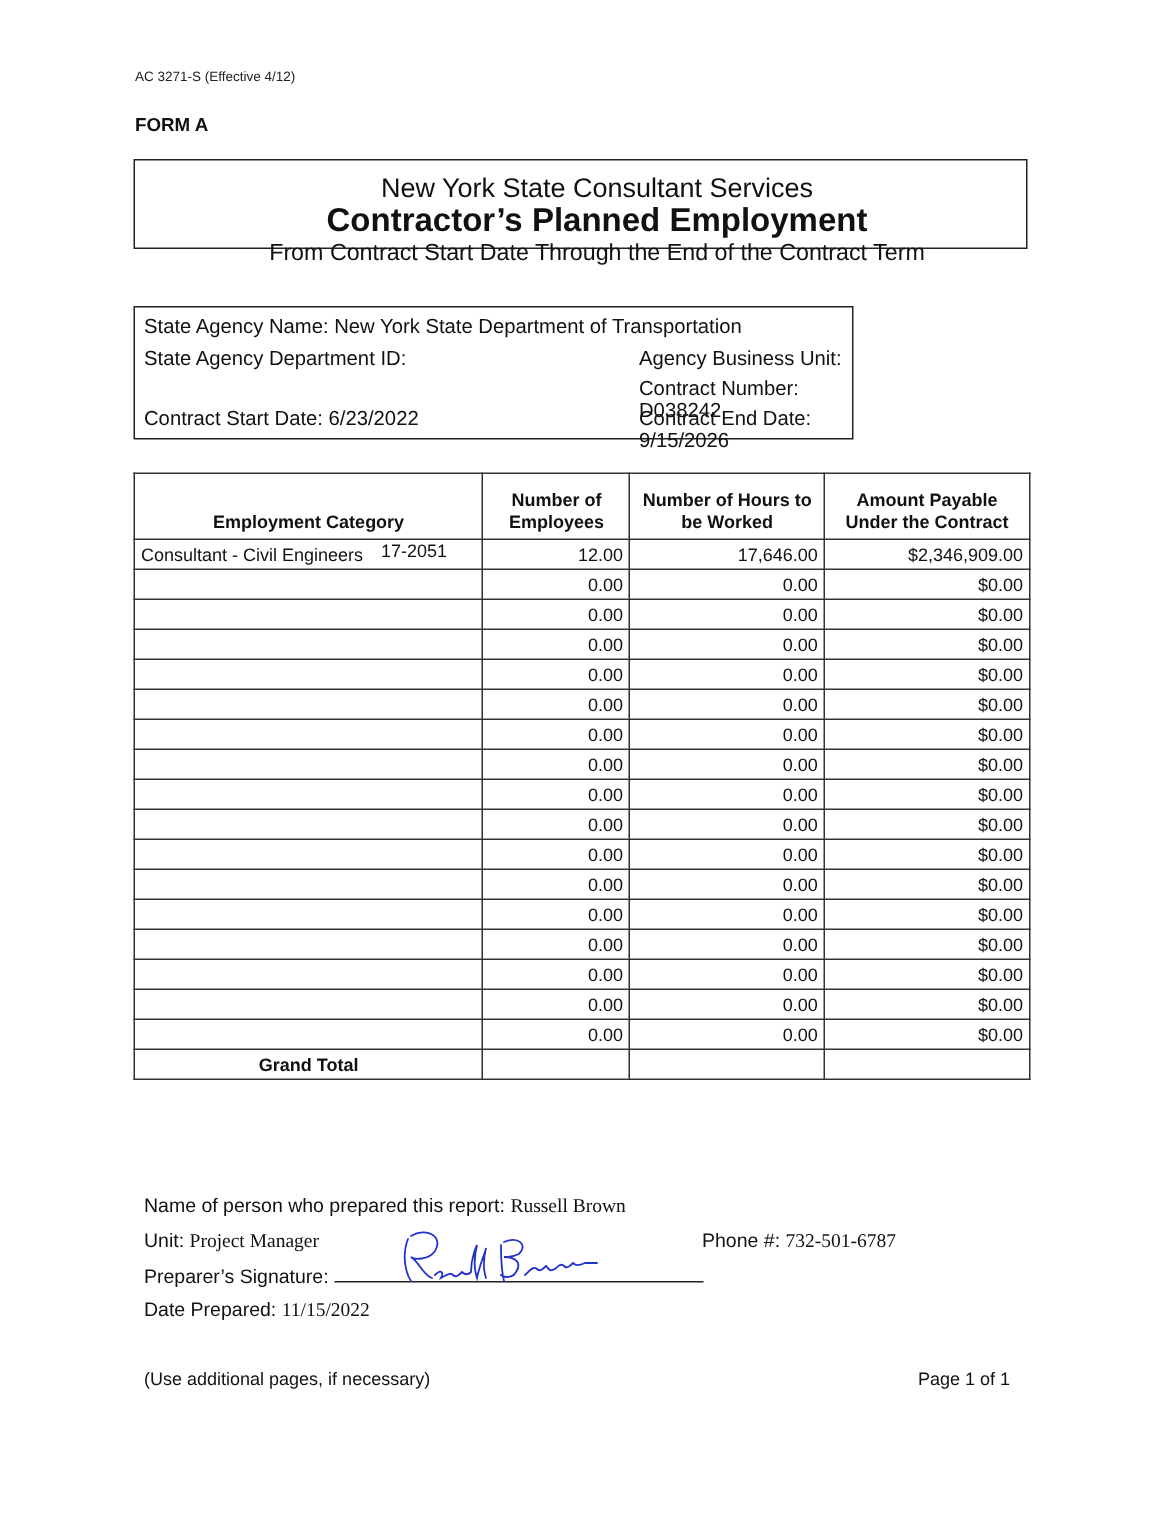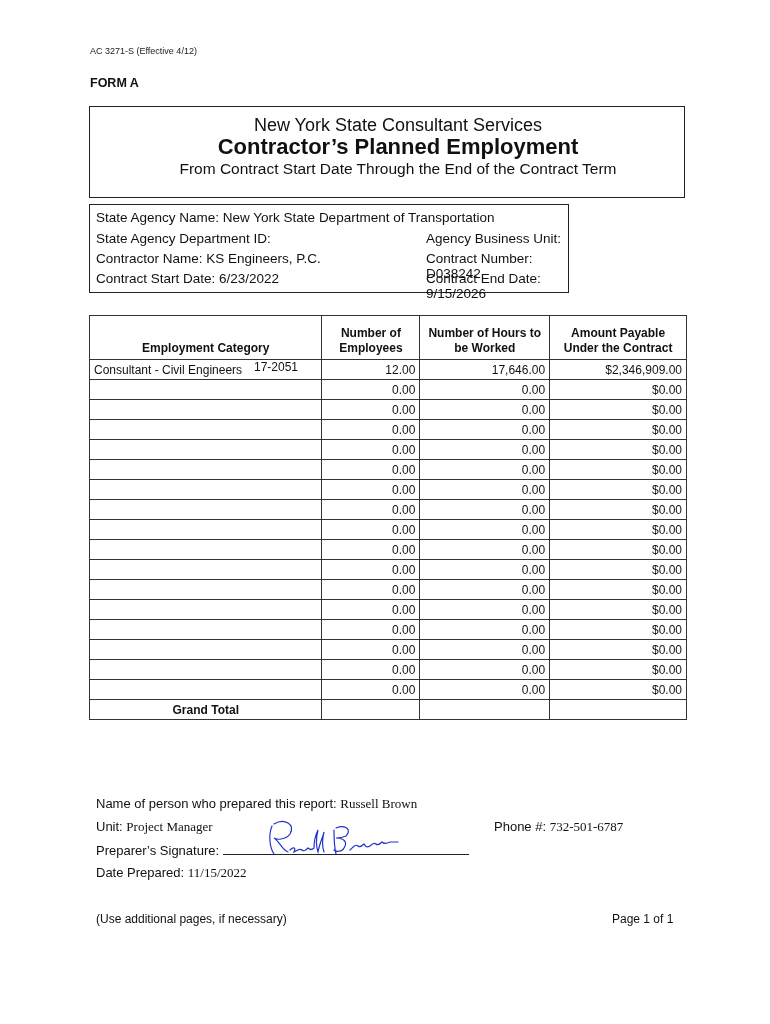--- a/index.html
+++ b/index.html
@@ -1,21 +1,21 @@
 <!DOCTYPE html>
 <html><head>
 <meta charset="utf-8">
 <style>
   html, body { margin: 0; padding: 0; background: #ffffff; }
   body { width: 770px; height: 1024px; position: relative; font-family: "Liberation Sans", sans-serif; color: #111; overflow: hidden; }
   .abs { position: absolute; }
   .form-code { left: 90px; top: 46px; font-size: 9px; color: #222; }
   .form-label { left: 90px; top: 76px; font-size: 12.5px; font-weight: bold; }
 
-  .title-box { left: 89px; top: 106px; width: 596px; height: 92px; border: 1.5px solid #222; box-sizing: border-box; text-align: center; padding-left: 22px; }
+  .title-box { left: 89px; top: 106px; width: 596px; height: 60px; border: 1.5px solid #222; box-sizing: border-box; text-align: center; padding-left: 22px; }
   .title-box .t1 { font-size: 18px; margin-top: 7px; line-height: 22px; }
   .title-box .t2 { font-size: 22px; font-weight: bold; line-height: 22px; }
   .title-box .t3 { font-size: 15.5px; line-height: 22px; }
 
   .info-box { left: 89px; top: 204px; width: 480px; height: 89px; border: 1.5px solid #222; box-sizing: border-box; font-size: 13.5px; }
   .info-box .row { position: absolute; left: 6px; }
   .info-box .col2 { position: absolute; left: 336px; }
 
   table.emp { position: absolute; left: 89px; top: 315px; width: 598px; border-collapse: collapse; font-size: 12px; }
   table.emp th, table.emp td { border: 1px solid #333; padding: 0 4px; height: 20px; box-sizing: border-box; }
@@ -46,21 +46,20 @@
 <div class="abs title-box">
   <div class="t1">New York State Consultant Services</div>
   <div class="t2">Contractor’s Planned Employment</div>
   <div class="t3">From Contract Start Date Through the End of the Contract Term</div>
 </div>
 
 <div class="abs info-box">
   <div class="row" style="top:5px">State Agency Name: New York State Department of Transportation</div>
   <div class="row" style="top:26px">State Agency Department ID:</div>
   <div class="col2" style="top:26px">Agency Business Unit:</div>
-  <div class="row" style="top:46px">Contractor Name: KS Engineers, P.C.</div>
   <div class="col2" style="top:46px">Contract Number: D038242</div>
   <div class="row" style="top:66px">Contract Start Date:  6/23/2022</div>
   <div class="col2" style="top:66px">Contract End Date: 9/15/2026</div>
 </div>
 
 <table class="emp">
   <colgroup>
       <col class="c1">
       <col class="c2">
       <col class="c3">
@@ -189,21 +188,21 @@
 </table>
 
 <div class="abs prep" style="top:796px">
   <span>Name of person who prepared this report:</span>
   <span class="serif">Russell Brown</span>
 </div>
 <div class="abs prep" style="top:819px">
   <span>Unit:</span>
   <span class="serif">Project Manager</span>
 </div>
-<div class="abs prep" style="top:819px; left:494px">
+<div class="abs prep" style="top:819px; left:468px">
   <span>Phone #:</span>
   <span class="serif">732-501-6787</span>
 </div>
 <div class="abs prep" style="top:842px">
   <span>Preparer’s Signature:</span><span class="sig-line"></span>
 </div>
 <div class="abs prep" style="top:865px">
   <span>Date Prepared:</span>
   <span class="serif">11/15/2022</span>
 </div>

